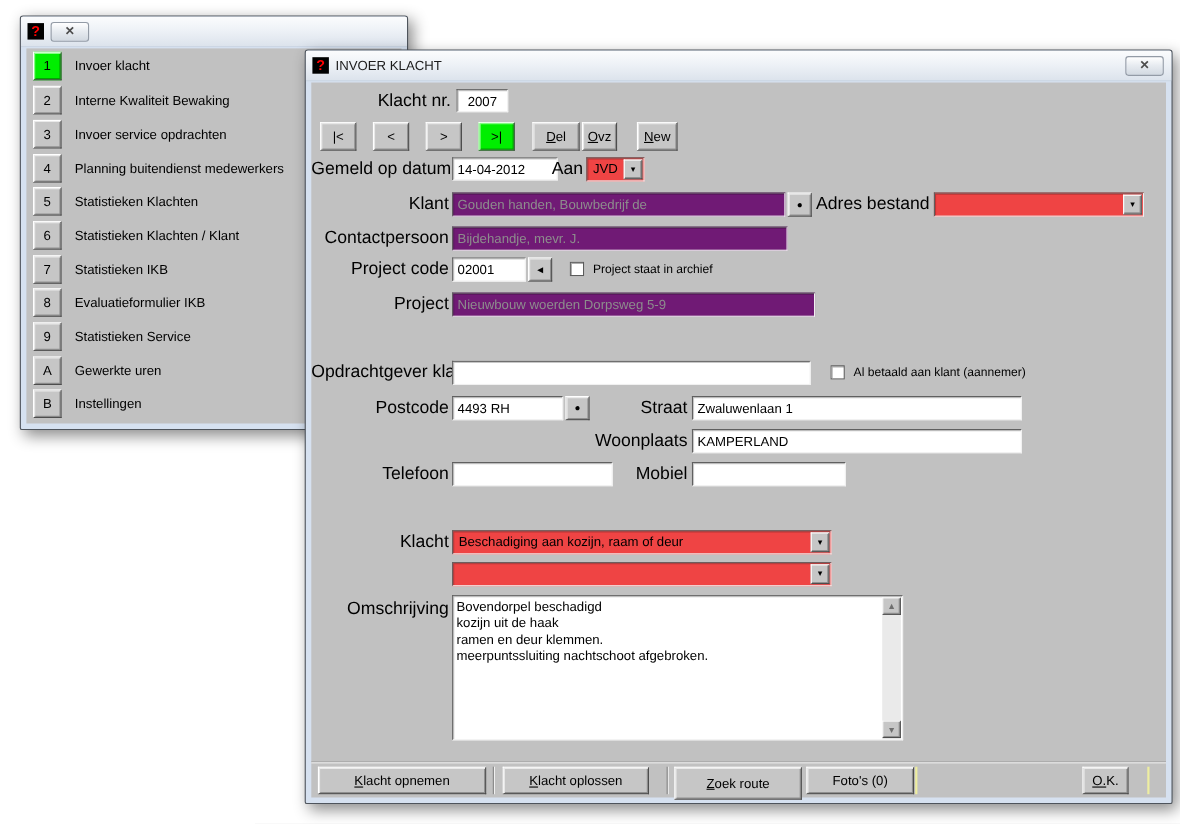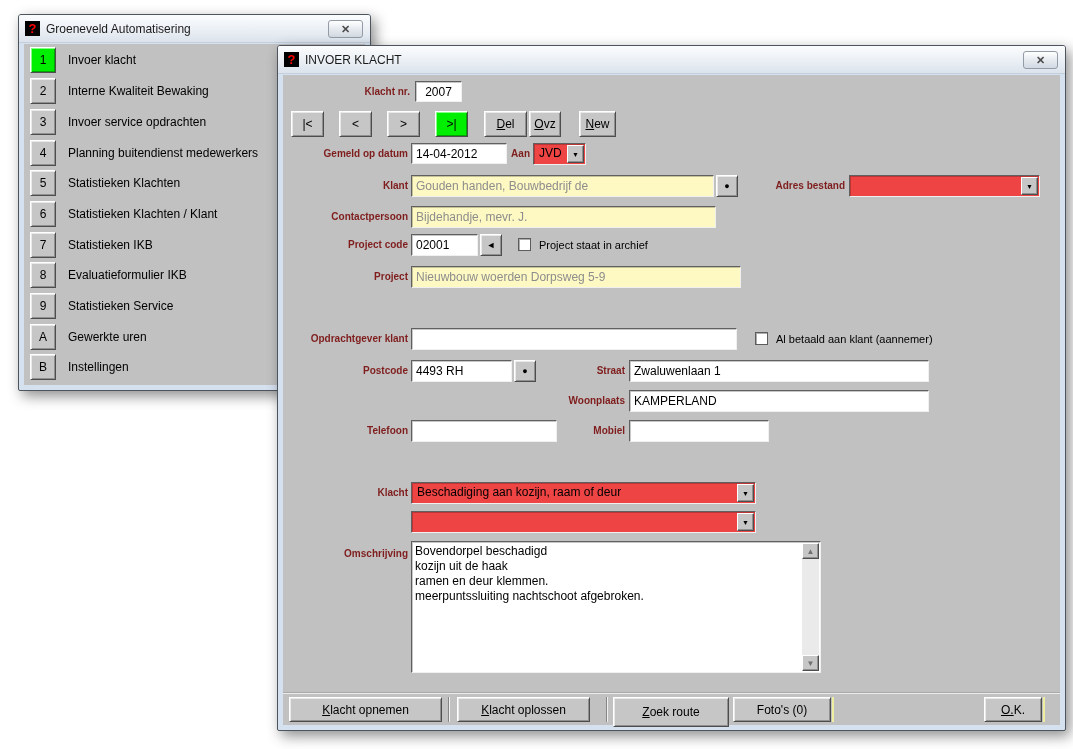--- a/index.html
+++ b/index.html
@@ -66,39 +66,38 @@
     cursor: default;
   }
   .btn .t { display: block; white-space: nowrap; }
   .ul::first-letter { text-decoration: underline; }
   .btn.green {
     background: #00ee00;
     box-shadow: inset 1px 1px 0 #86ff86, inset -1px -1px 0 #00a400;
   }
   .lbl {
     position: absolute;
-    font-size: 10px; color: #7f1d1d;
+    font-size: 16px; color: #000000;
     text-align: right;
     height: 22px; line-height: 22px;
     white-space: nowrap;
-    font-weight: bold;
   }
   .inp {
     position: absolute;
     height: 22px;
     background: #ffffff;
     border: 1px solid;
     border-color: #606060 #f0f0f0 #f0f0f0 #606060;
     box-shadow: inset 1px 1px 0 rgba(0,0,0,0.22);
     font-family: "Liberation Sans", sans-serif;
     font-size: 12px; color: #000;
     padding: 0 4px;
     outline: none;
   }
-  .inp.dis { background: #fef9c3; color: #8d8d8d; }
+  .inp.dis { background: #701a75; color: #8d8d8d; }
   .combo {
     position: absolute;
     height: 22px;
     background: #ef4444;
     border: 1px solid;
     border-color: #606060 #f0f0f0 #f0f0f0 #606060;
     box-shadow: inset 1px 1px 0 rgba(0,0,0,0.22);
   }
   .cval {
     position: absolute; left: 5px; right: 20px; top: 0; bottom: 0;
@@ -177,21 +176,20 @@
     position: absolute; top: 622px; height: 25px; width: 2px;
     background: #eeeea0;
   }
 </style>
 </head>
 <body>
 
 <div class="win" style="left:18px; top:14px; width:353px; height:377px; z-index:1">
   <div class="tbar">
     <span class="ticon">?</span>
-    <span class="ttext">Groeneveld Automatisering</span>
     <span class="tclose">✕</span>
   </div>
   <div class="cont">
     <div class="btn mbtn green" style="top:3px">
         <span class="t">1</span>
       </div>
     <div class="mlbl" style="top:3px">Invoer klacht</div>
     <div class="btn mbtn" style="top:34px">
         <span class="t">2</span>
       </div>
@@ -365,19 +363,19 @@
         <span class="t ul">Klacht oplossen</span>
       </div>
     <div class="vdiv" style="left:323px"></div>
     <div class="btn" style="left:330px; top:622px; width:116px; height:30px">
         <span class="t ul">Zoek route</span>
       </div>
     <div class="btn" style="left:450px; top:622px; width:98px; height:25px">
         <span class="t">Foto's (0)</span>
       </div>
     <div class="ystrip" style="left:549px"></div>
-    <div class="btn" style="left:701px; top:622px; width:58px; height:25px">
+    <div class="btn" style="left:701px; top:622px; width:42px; height:25px">
         <span class="t ul">O.K.</span>
       </div>
     <div class="ystrip" style="left:760px"></div>
 
   </div>
 </div>
 
 </body></html>

